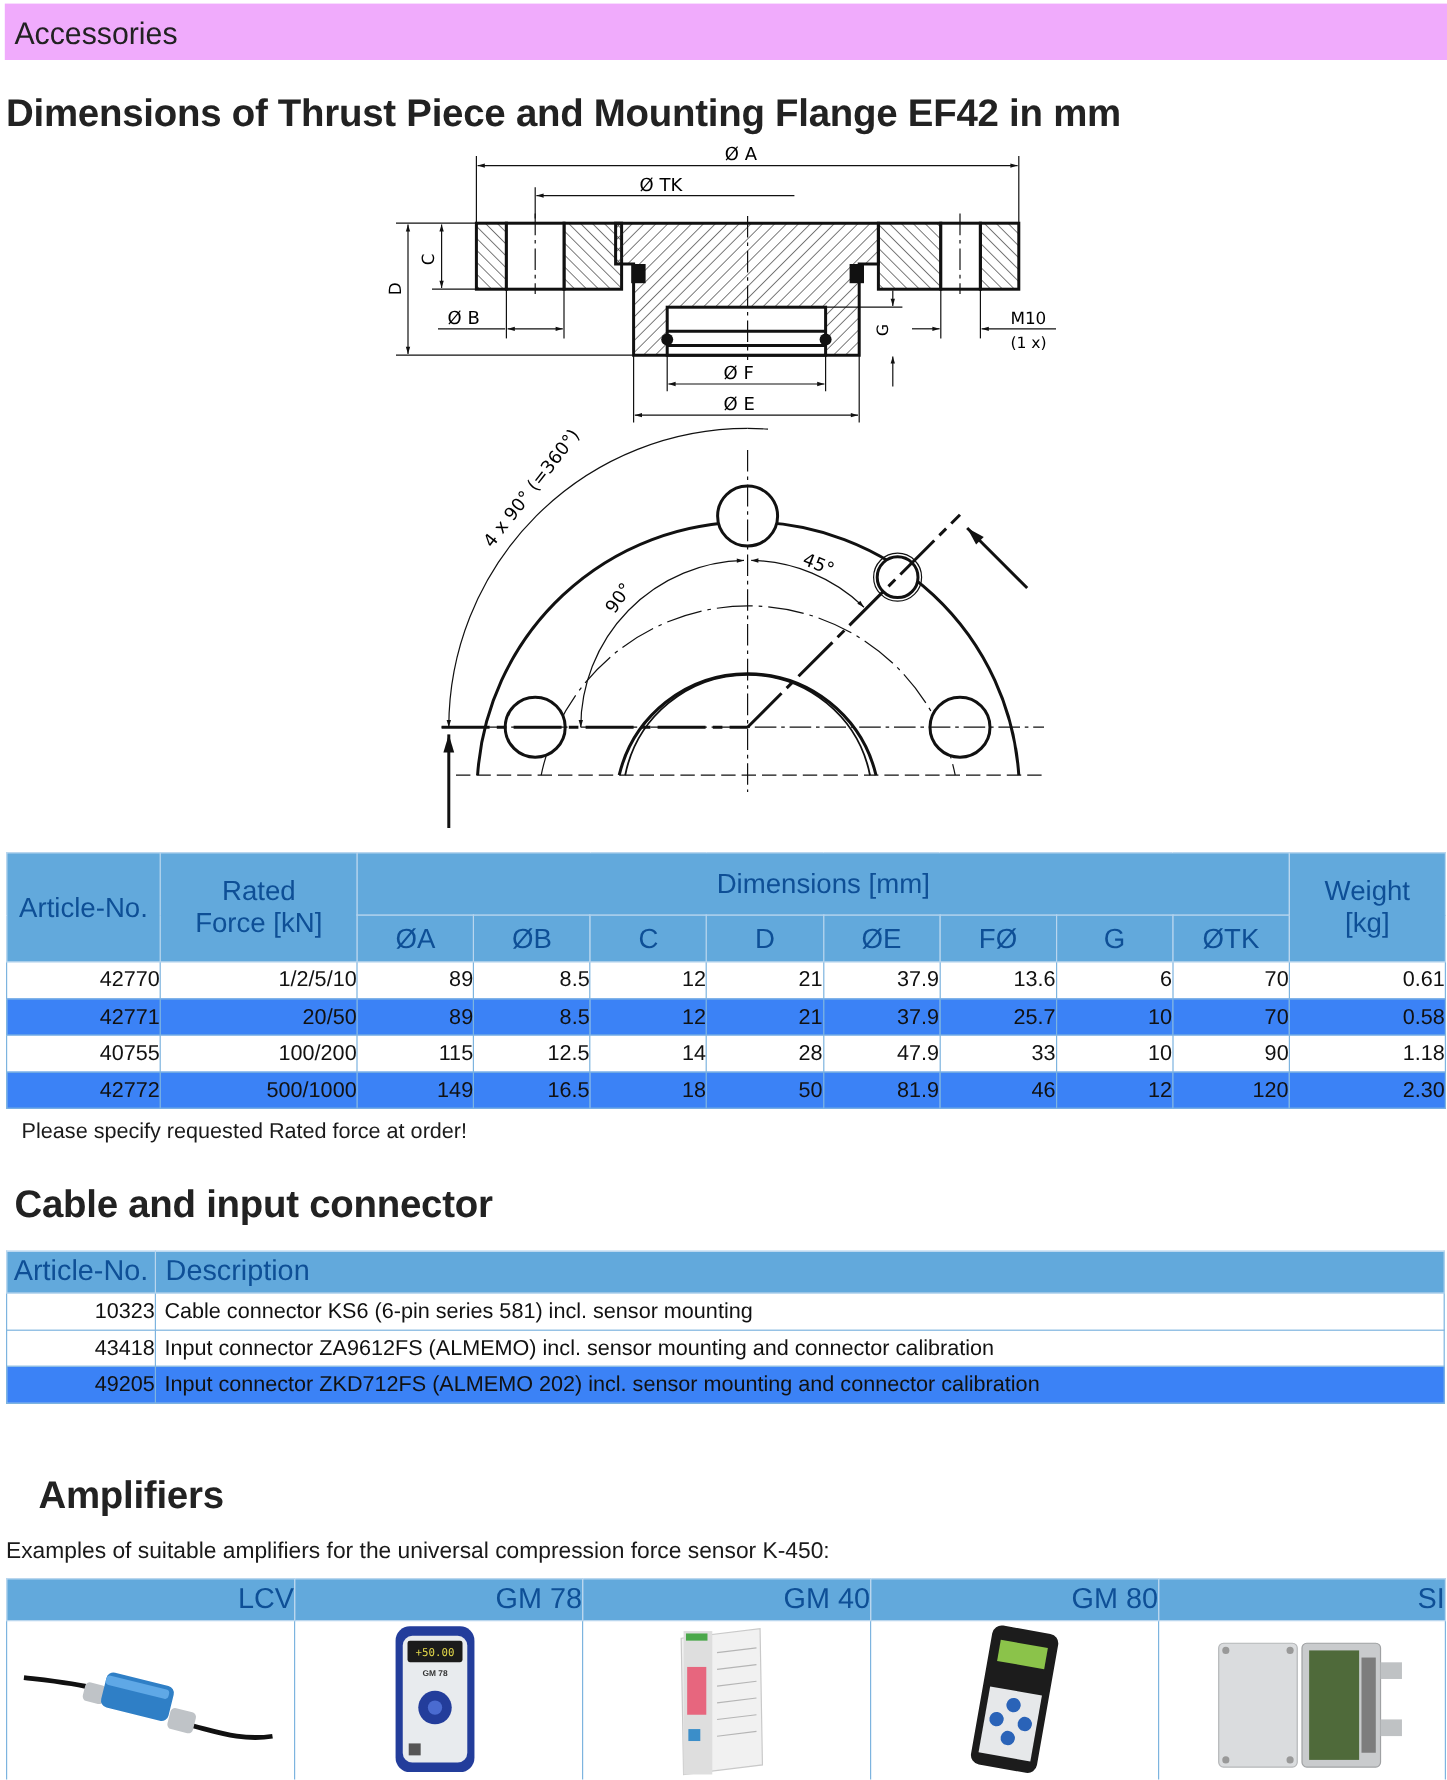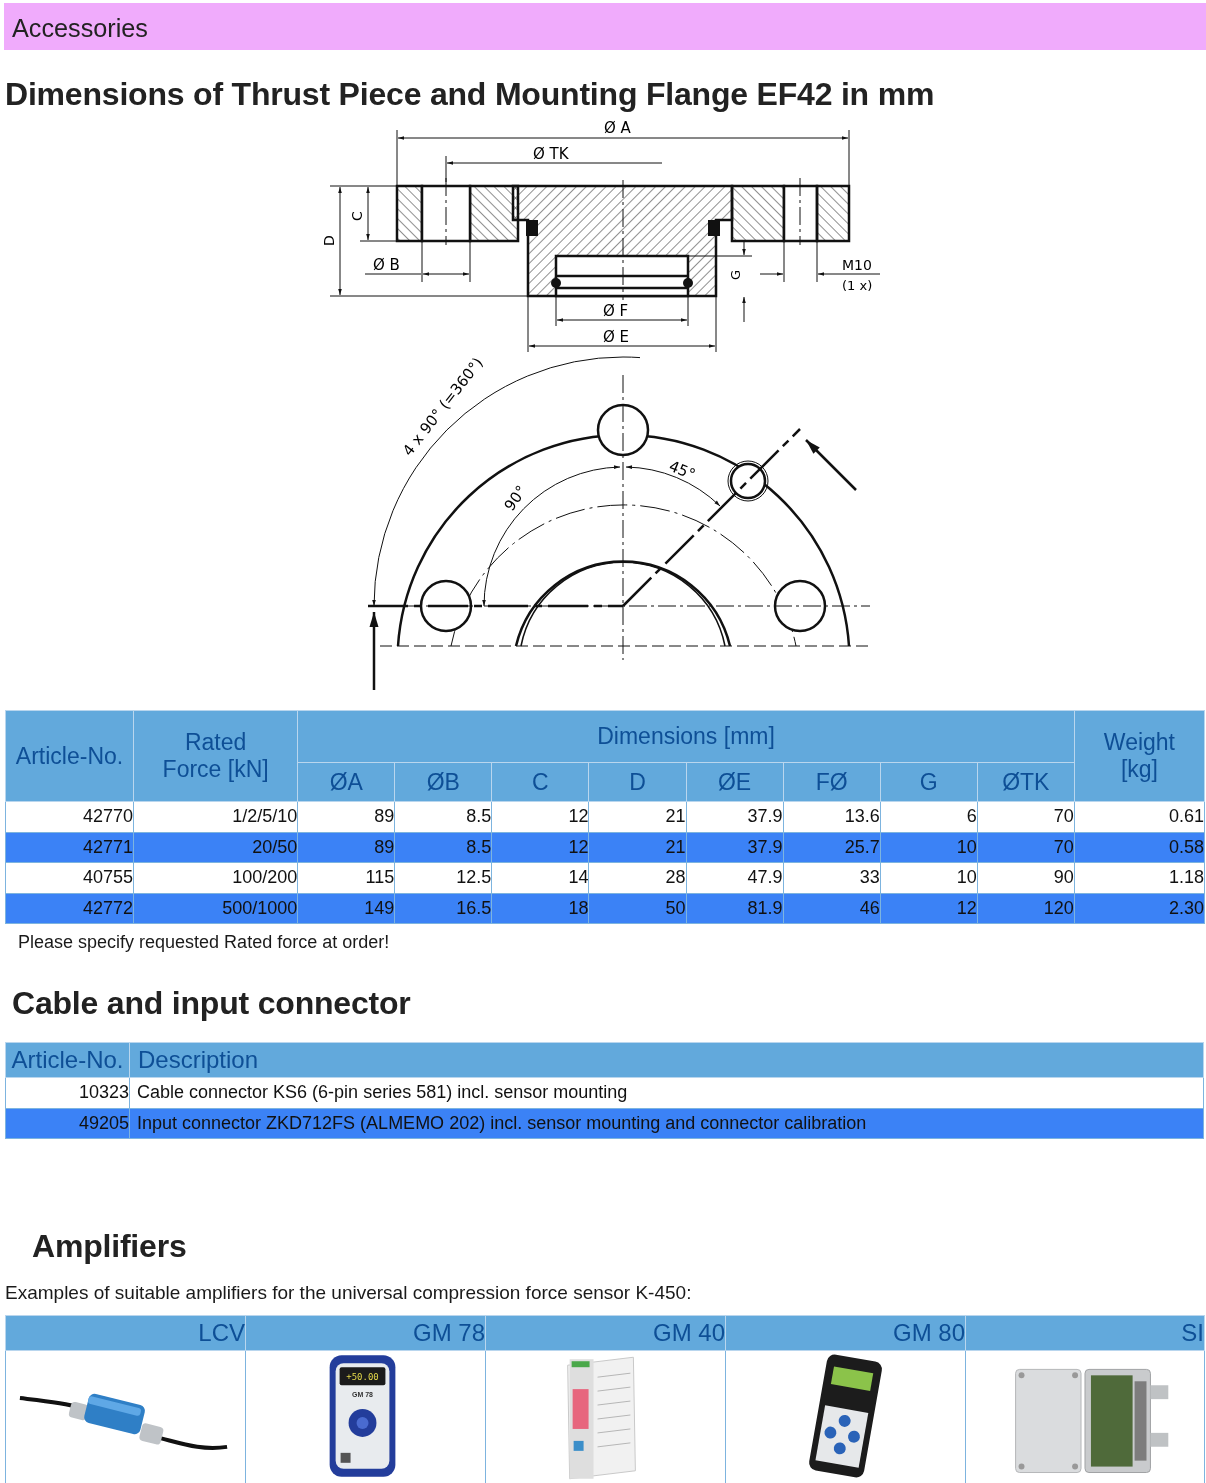--- a/index.html
+++ b/index.html
@@ -270,20 +270,24 @@
   <thead>
     <tr>
       <th>Article-No.</th>
       <th class="desc">Description</th>
     </tr>
   </thead>
   <tbody>
     <tr class="norm">
       <td>10323</td>
       <td class="desc">Cable connector KS6 (6-pin series 581) incl. sensor mounting</td>
+    </tr>
+    <tr class="norm">
+      <td>43418</td>
+      <td class="desc">Input connector ZA9612FS (ALMEMO) incl. sensor mounting and connector calibration</td>
     </tr>
     <tr class="alt">
       <td>49205</td>
       <td class="desc">Input connector ZKD712FS (ALMEMO 202) incl. sensor mounting and connector calibration</td>
     </tr>
   </tbody>
 </table>
 
 <div class="h2" style="left:11px; top:1228px;margin-left:21px;">Amplifiers</div>
 <div class="plain" style="left:5px; top:1282px;">Examples of suitable amplifiers for the universal compression force sensor K-450:</div>

